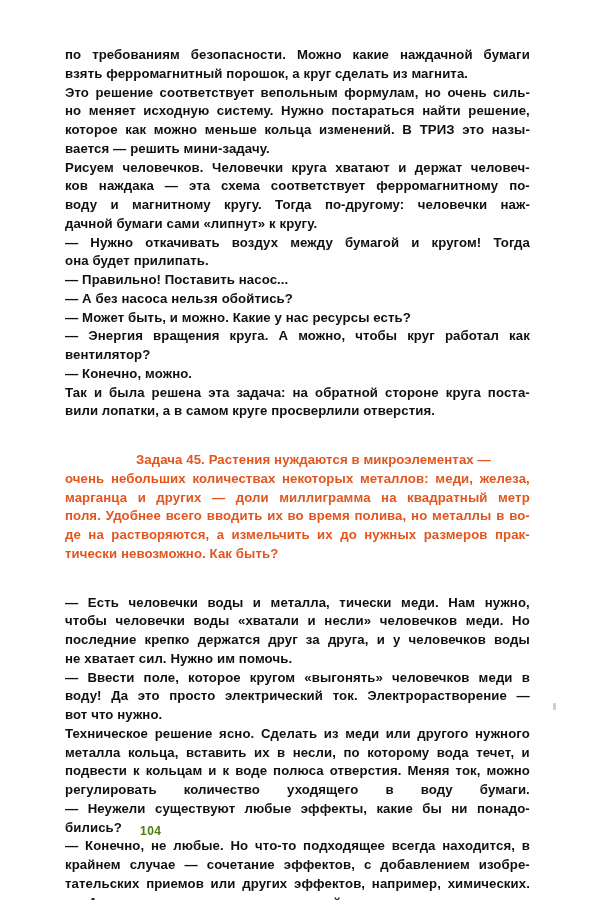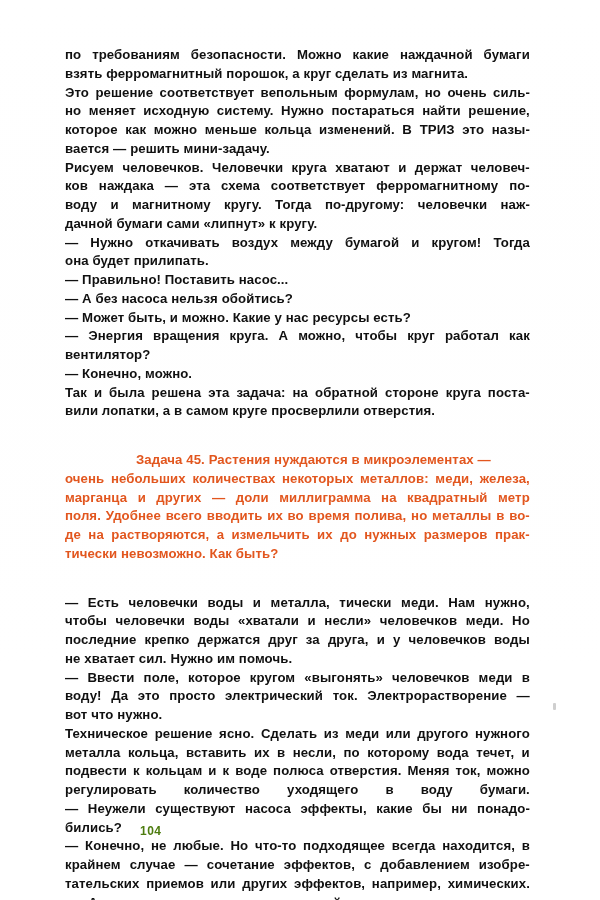--- a/index.html
+++ b/index.html
@@ -141,21 +141,21 @@
     <div class="ln"><span>не хватает сил. Нужно им помочь.</span></div>
     <div class="ln j"><span>—</span><span>Ввести</span><span>поле,</span><span>которое</span><span>кругом</span><span>«выгонять»</span><span>человечков</span><span>меди</span><span>в</span></div>
     <div class="ln j"><span>воду!</span><span>Да</span><span>это</span><span>просто</span><span>электрический</span><span>ток.</span><span>Электрорастворение</span><span>—</span></div>
     <div class="ln"><span>вот что нужно.</span></div>
 
     <div class="ln j"><span>Техническое</span><span>решение</span><span>ясно.</span><span>Сделать</span><span>из</span><span>меди</span><span>или</span><span>другого</span><span>нужного</span></div>
     <div class="ln j"><span>металла</span><span>кольца,</span><span>вставить</span><span>их</span><span>в</span><span>несли,</span><span>по</span><span>которому</span><span>вода</span><span>течет,</span><span>и</span></div>
     <div class="ln j"><span>подвести</span><span>к</span><span>кольцам</span><span>и</span><span>к</span><span>воде</span><span>полюса</span><span>отверстия.</span><span>Меняя</span><span>ток,</span><span>можно</span></div>
     <div class="ln j"><span>регулировать</span><span>количество</span><span>уходящего</span><span>в</span><span>воду</span><span>бумаги.</span></div>
 
-    <div class="ln j"><span>—</span><span>Неужели</span><span>существуют</span><span>насоса</span><span>эффекты,</span><span>какие</span><span>бы</span><span>ни</span><span>понадо-</span></div>
+    <div class="ln j"><span>—</span><span>Неужели</span><span>существуют</span><span>любые</span><span>эффекты,</span><span>какие</span><span>бы</span><span>ни</span><span>понадо-</span></div>
     <div class="ln"><span>бились?</span></div>
     <div class="ln j"><span>—</span><span>Конечно,</span><span>не</span><span>любые.</span><span>Но</span><span>что-то</span><span>подходящее</span><span>всегда</span><span>находится,</span><span>в</span></div>
     <div class="ln j"><span>крайнем</span><span>случае</span><span>—</span><span>сочетание</span><span>эффектов,</span><span>с</span><span>добавлением</span><span>изобре-</span></div>
     <div class="ln j"><span>тательских</span><span>приемов</span><span>или</span><span>других</span><span>эффектов,</span><span>например,</span><span>химических.</span></div>
     <div class="ln j"><span>—</span><span>А</span><span>химическое</span><span>решение</span><span>можно</span><span>найти</span><span>с</span><span>помощью</span><span>маленьких</span></div>
 
   </div>
 
   <div class="margin-mark"></div>
 

